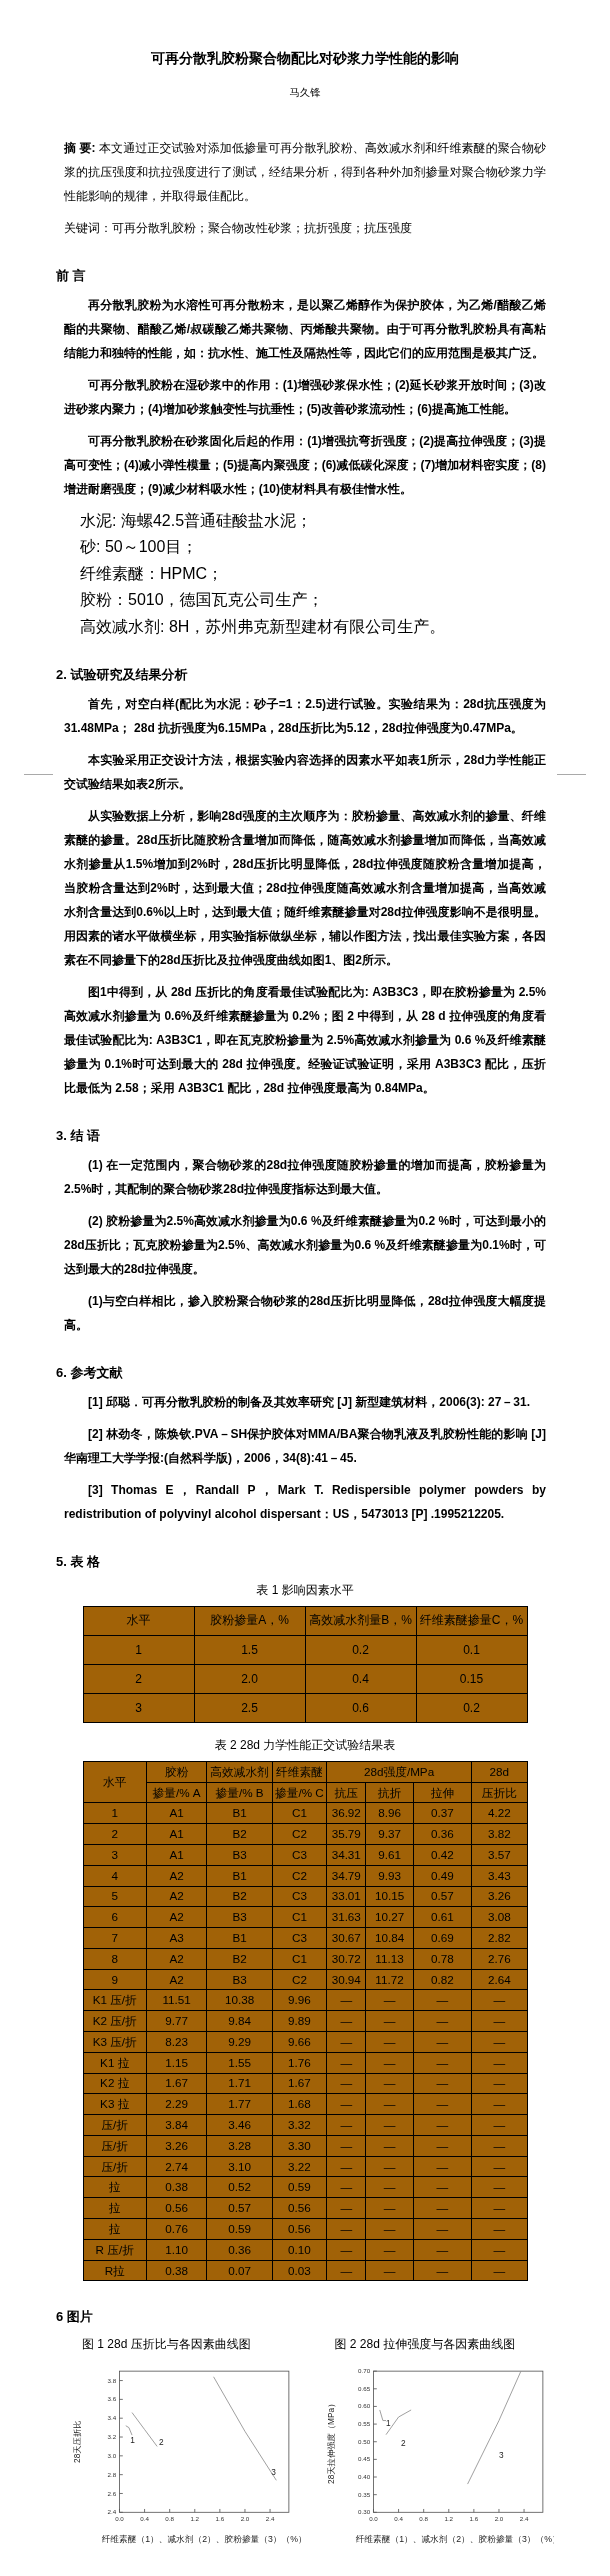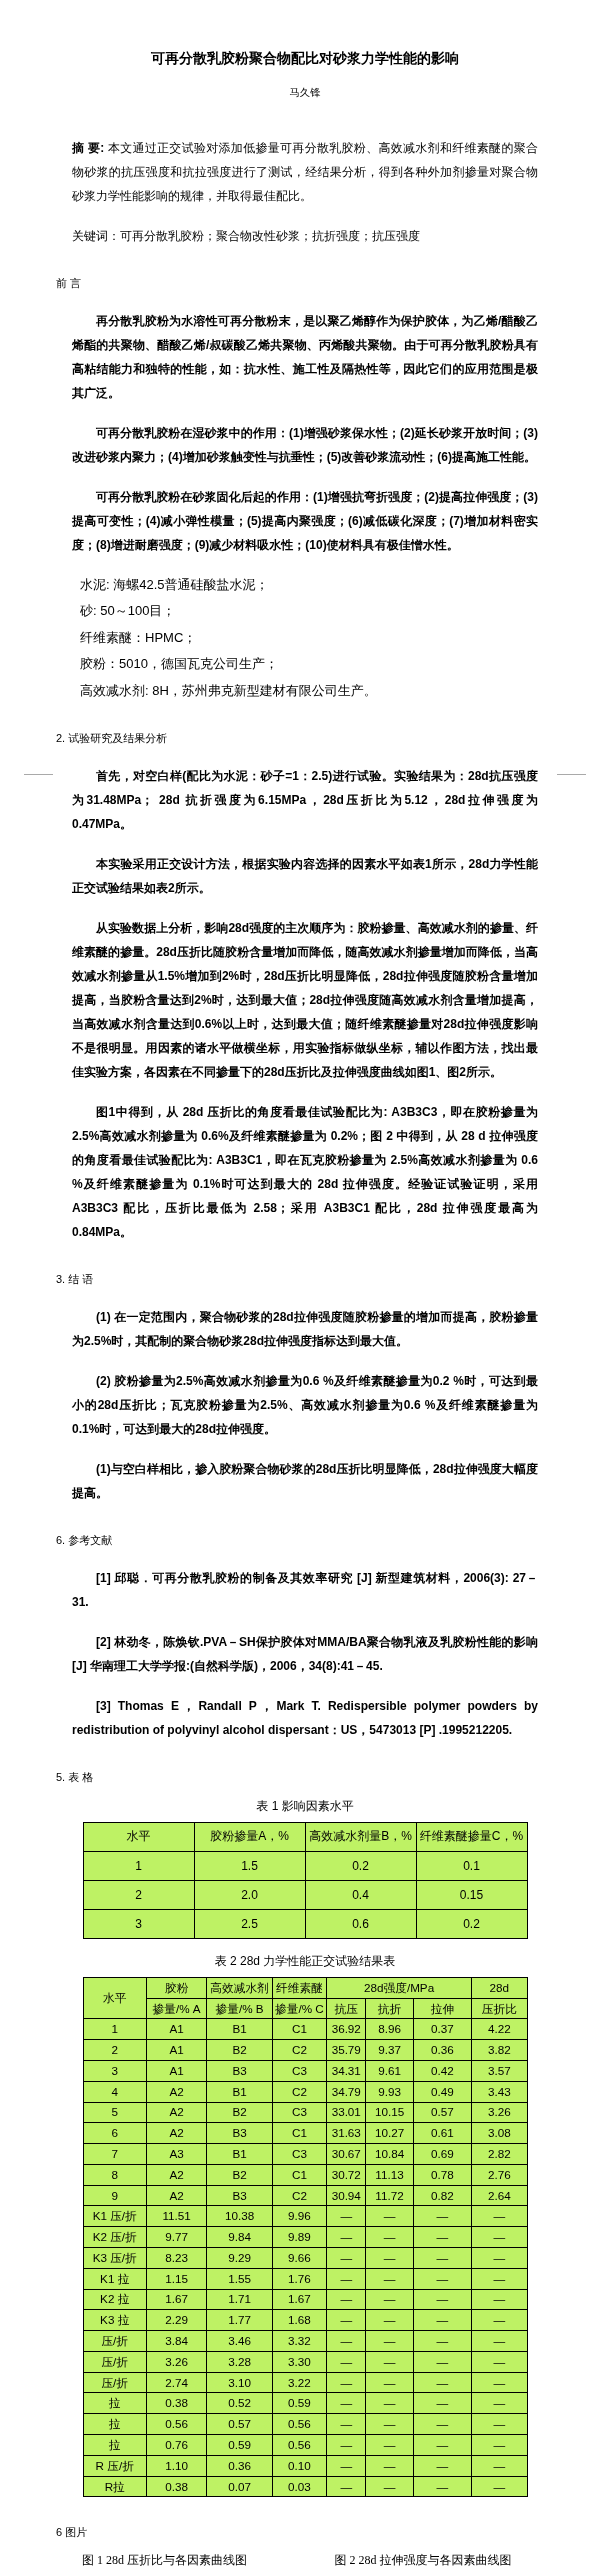--- a/index.html
+++ b/index.html
@@ -2,37 +2,37 @@
 <html style="font-size:14px"><head>
 <meta charset="utf-8">
 <style>
   html,body{margin:0;padding:0;background:#fff;}
   .page{width:610px;height:2576px;position:relative;overflow:hidden;background:#fff;
         font-family:"Liberation Sans",sans-serif;color:#000;}
   .content{padding:0 56px;}
   .doc-title{padding-top:49px;font-size:14px;font-weight:bold;text-align:center;line-height:19px;}
   .author{margin-top:18px;font-size:10.4px;text-align:center;line-height:14.7px;}
   .abstract{margin-top:35px;}
-  p.body{margin:16px;font-size:12px;line-height:24px;text-align:justify;}
+  p.body{margin:8px;font-size:12px;line-height:24px;text-align:justify;}
   .indent{text-indent:24px;font-weight:bold;}
   .bold{font-weight:bold;}
-  .sec-h{margin:26px 0 7px 0;font-size:11px;font-weight:normal;line-height:19px;}
-  .mat-line{margin:0 0 2.6px 0;font-size:13px;line-height:24px;padding-left:24px;}
+  .sec-h{margin:26px 0 7px 0;font-size:13px;font-weight:bold;line-height:19px;}
+  .mat-line{margin:0 0 2.6px 0;font-size:16px;line-height:24px;padding-left:24px;}
   .page-break{position:absolute;top:774px;left:0;width:610px;height:0.9px;}
   .page-break .dash{position:absolute;top:0;border-top:0.9px solid #a9a9a9;width:29px;}
   .page-break .dash.l{left:24px;} .page-break .dash.r{right:24px;}
   .tbl-cap{margin:12px 0 7px 0;font-size:12px;text-align:center;line-height:15.6px;}
-  table{border-collapse:collapse;margin:0 auto;background:#bef264;}
+  table{border-collapse:collapse;margin:0 auto;background:#a16207;}
   th,td{border:0.9px solid #000;text-align:center;font-weight:normal;}
   .t1{width:445px;font-size:12px;}
   .t1 th,.t1 td{height:28px;padding:0 1.7px;}
   .t2{width:445px;font-size:11.7px;}
   .t2 th,.t2 td{height:18px;padding:0.9px 1.7px;line-height:14px;}
   .figs-caps{display:flex;margin-top:10.4px;font-size:12px;}
-  .figs-caps span{flex:1;line-height:15.6px;font-family:Liberation Serif, serif;}
+  .figs-caps span{flex:1;line-height:15.6px;}
   .figs-caps .c1{padding-left:26px;} .figs-caps .c2{padding-left:33px;}
   .charts{display:flex;gap:21px;padding-left:12px;margin-top:7px;}
   svg text{font-family:"Liberation Sans",sans-serif;}
 </style>
 </head>
 <body>
 
 <div class="page">
   <div class="page-break">
     <span class="dash l"></span>

